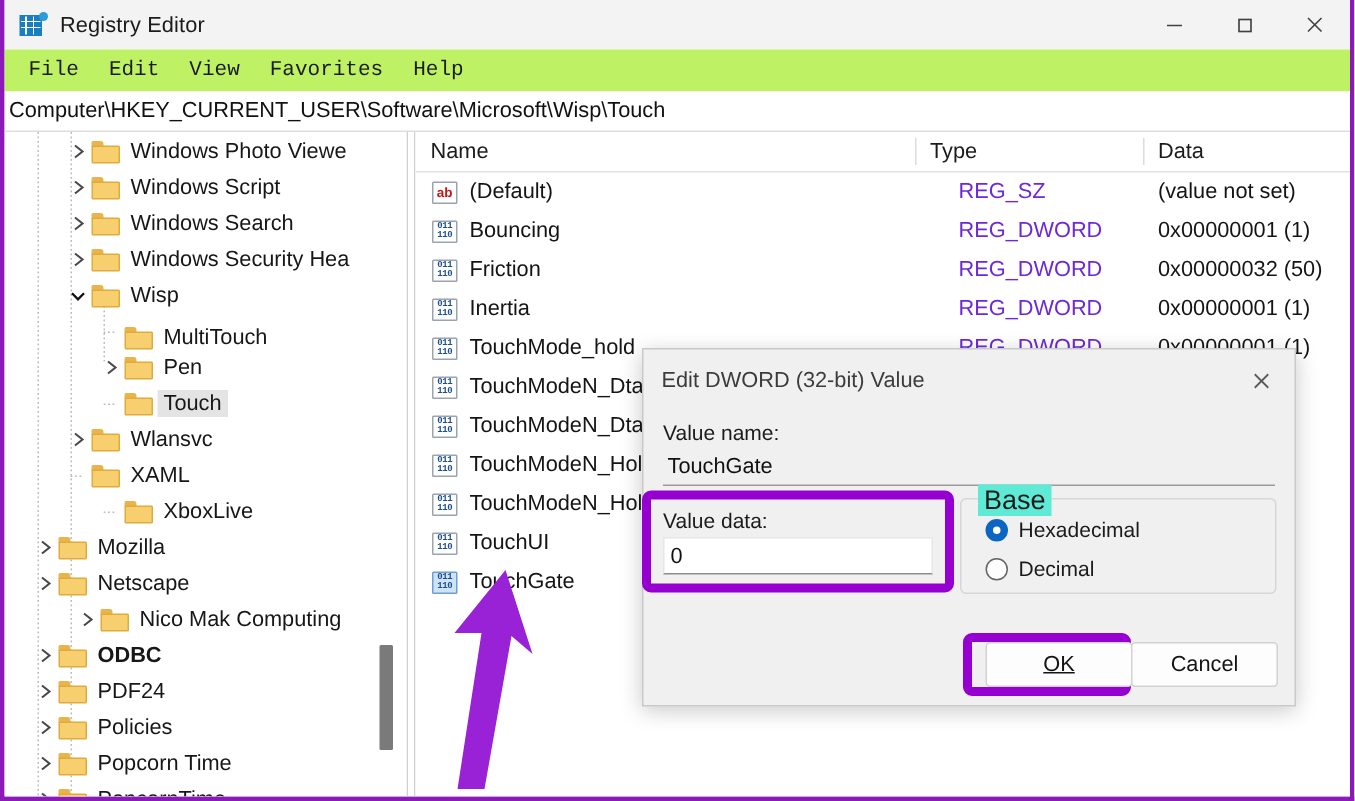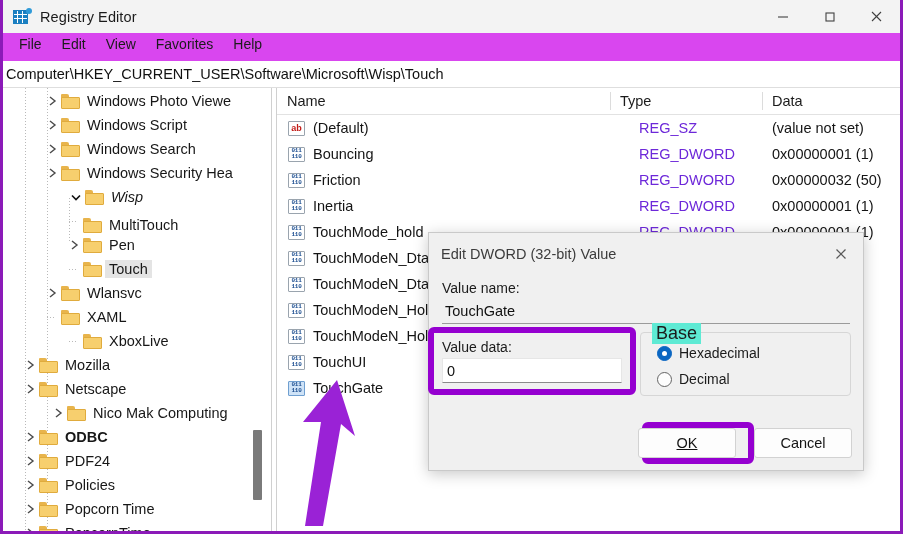--- a/index.html
+++ b/index.html
@@ -52,22 +52,22 @@
   .winbtns { margin-left: auto; display: flex; height: 33px; }
   .winbtn {
     width: 47px; height: 33px; display: flex; align-items: center; justify-content: center;
     color: #404040;
   }
   .winbtn svg { display: block; }
 
   
   .menubar {
     position: absolute; top: 33px; left: 0; right: 0; height: 28px;
-    background: #d946ef;
-    display: flex; align-items: flex-start; padding-left: 6px;
+    background: #bef264;
+    display: flex; align-items: center; padding-left: 6px; font-family: Liberation Mono, monospace;
   }
   .menuitem {
     font-size: 14px; color: #1b1b1b; padding: 3px 10px;
   }
 
   
   .addressbar {
     position: absolute; top: 61px; left: 0; right: 0; height: 27px;
     background: #ffffff;
     display: flex; align-items: center;
@@ -269,21 +269,21 @@
   }
   .radio-label { font-size: 14px; color: #1b1b1b; text-align: center; }
   .hl-ok { left: 213px; top: 189px; width: 112px; height: 42px; }
   .btn {
     position: absolute;
     width: 98px; height: 30px;
     background: #fdfdfd; border: 1px solid #d2d2d2; border-radius: 3px;
     display: flex; align-items: center; justify-content: center;
     font-size: 14.5px; color: #141414;
   }
-  .btn-ok { left: 209px; top: 195px; text-decoration: underline; }
+  .btn-ok { left: 228px; top: 195px; text-decoration: underline; }
   .btn-cancel { left: 325px; top: 195px; }
 
   
   .arrow-annot {
     position: absolute; left: 272px; top: 378px;
     width: 110px; height: 150px;
     pointer-events: none;
   }
 </style>
 </head>
@@ -378,21 +378,21 @@
               <svg width="9" height="12" viewBox="0 0 9 12">
                 <polyline points="2,2 7,6 2,10" fill="none" stroke="currentColor" stroke-width="1.4"></polyline>
               </svg>
             </span>
             <span class="folder">
               <span class="tab"></span>
               <span class="body"></span>
             </span>
             <span class="tlabel">Windows Security Hea</span>
           </div>
-          <div class="tnode" style="padding-left: 64px; font-style: italic;">
+          <div class="tnode" style="padding-left: 40px;">
             <span class="chev">
               <svg width="12" height="9" viewBox="0 0 12 9">
                 <polyline points="2,2.5 6,6.5 10,2.5" fill="none" stroke="#111" stroke-width="1.6"></polyline>
               </svg>
             </span>
             <span class="folder">
               <span class="tab"></span>
               <span class="body"></span>
             </span>
             <span class="tlabel">Wisp</span>

